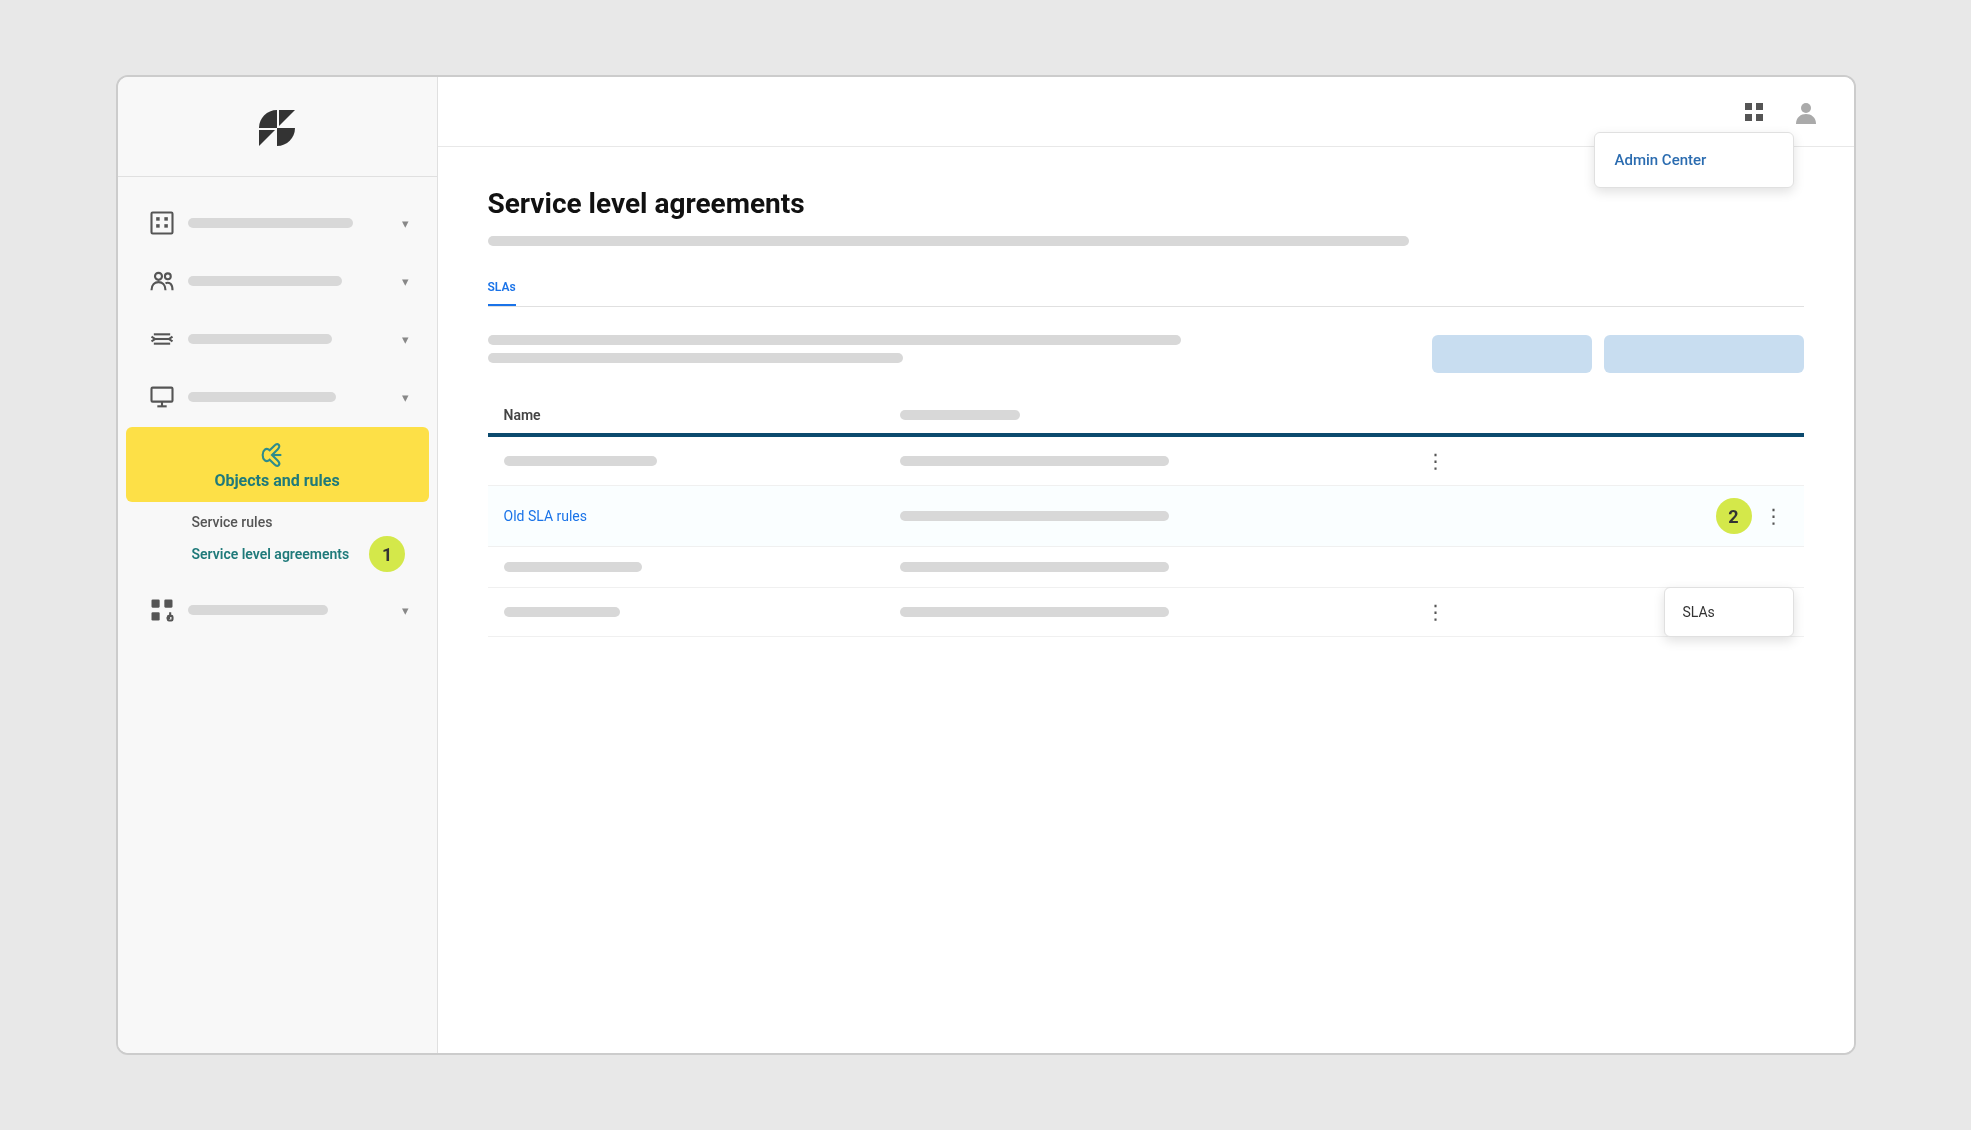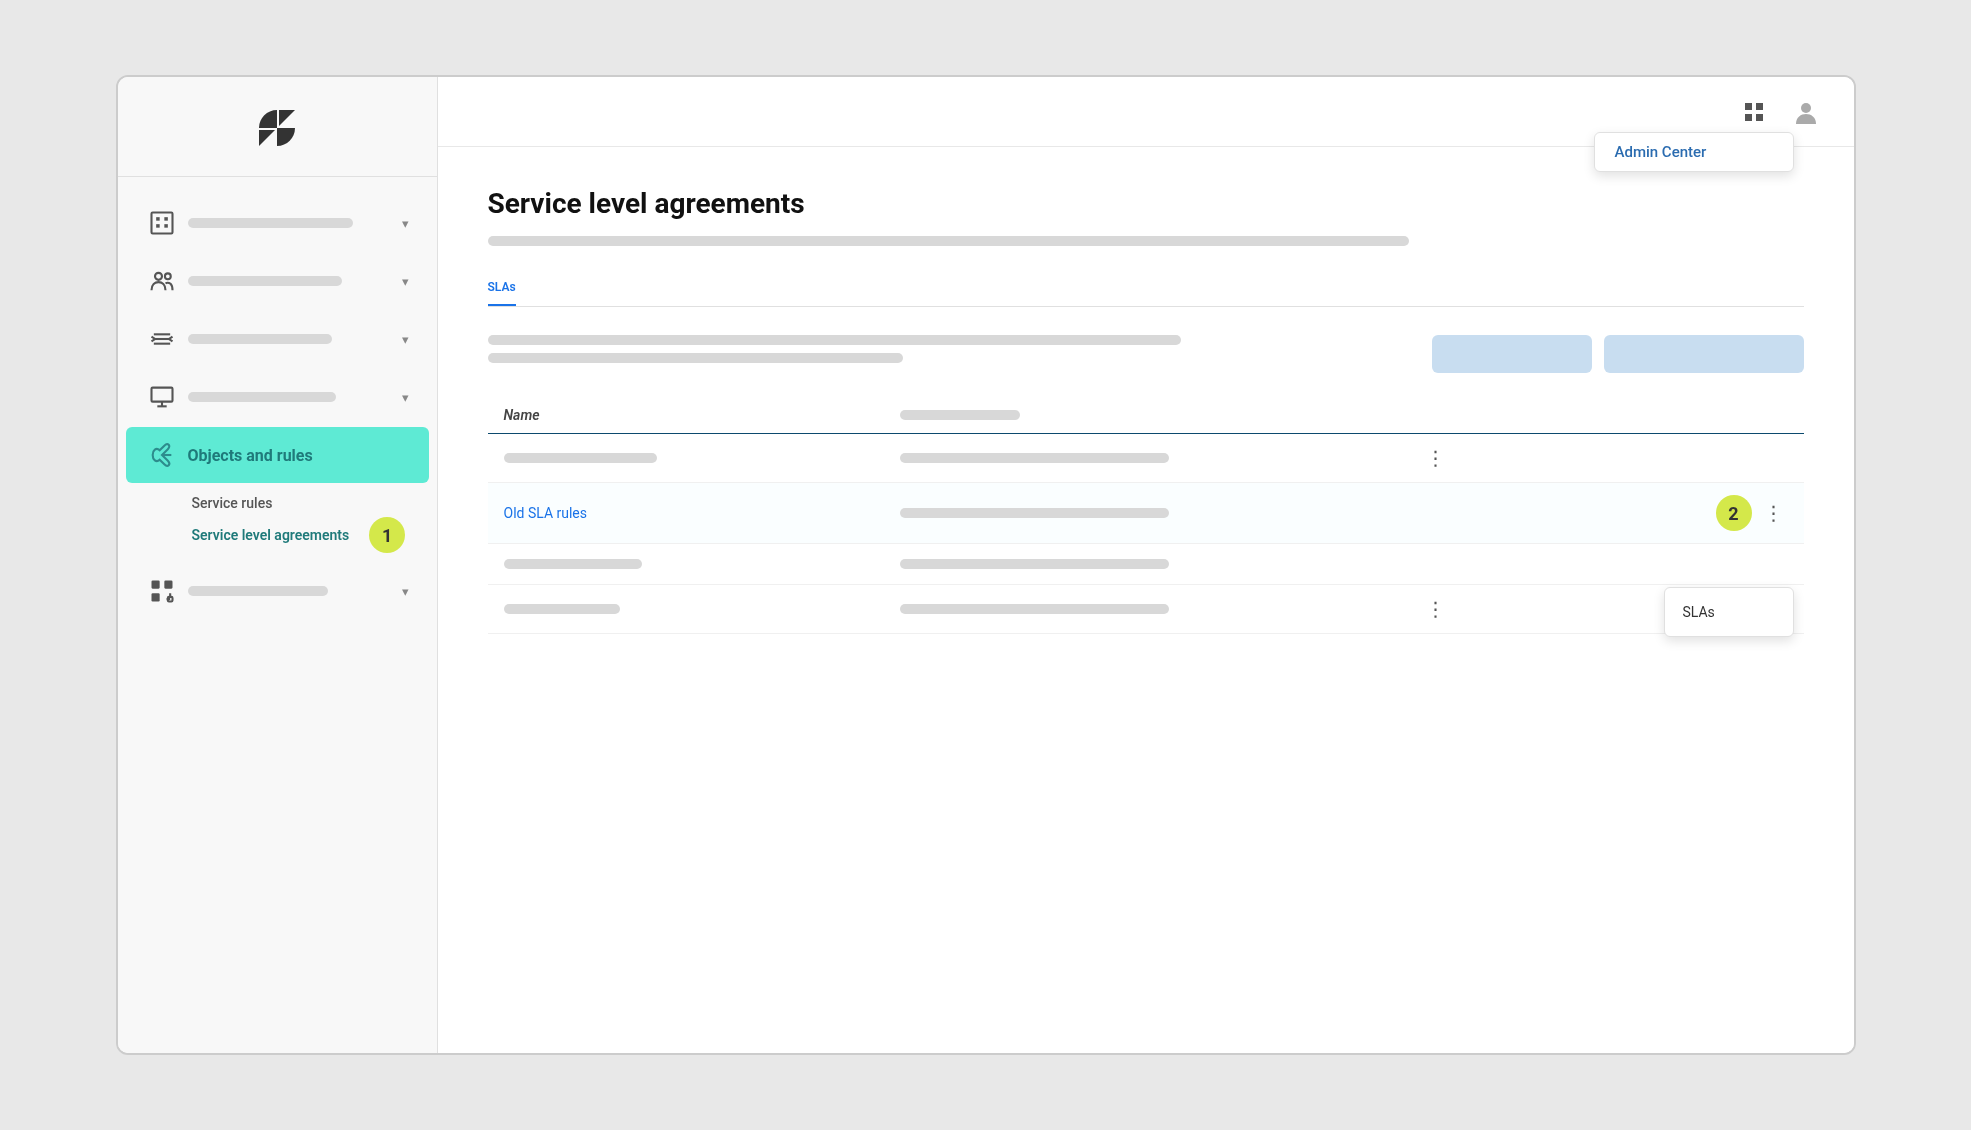--- a/index.html
+++ b/index.html
@@ -49,21 +49,21 @@
     }
     .nav-item {
       display: flex;
       align-items: center;
       padding: 12px 20px;
       cursor: pointer;
       border-radius: 6px;
       margin: 2px 8px;
       position: relative;
     }
-    .nav-item.active { background: #5eead4; }
+    .nav-item.active { background: #fde047; flex-direction: column; }
     .nav-icon {
       width: 32px;
       height: 32px;
       display: flex;
       align-items: center;
       justify-content: center;
       margin-right: 10px;
       flex-shrink: 0;
       color: #555;
     }
@@ -148,21 +148,21 @@
     }
     
     .admin-dropdown {
       position: absolute;
       top: 55px;
       right: 60px;
       background: #fff;
       border: 1px solid #e0e0e0;
       border-radius: 6px;
       box-shadow: 0 4px 12px rgba(0,0,0,0.12);
-      padding: 0 0;
+      padding: 8px 0;
       z-index: 100;
       min-width: 200px;
     }
     .admin-dropdown-item {
       padding: 10px 20px;
       font-size: 15px;
       color: #2b6cb0;
       cursor: pointer;
       font-weight: 500;
     }
@@ -231,21 +231,21 @@
     }
     .btn-placeholder-lg { width: 160px; }
     .btn-placeholder-xl { width: 200px; }
     .content-header-right {
       display: flex;
       gap: 12px;
       align-items: center;
     }
     
     .sla-table { width: 100%; border-collapse: collapse; }
-    .sla-table thead tr { border-bottom: 1px solid #0c4a6e; font-style: italic; }
+    .sla-table thead tr { border-bottom: 4px solid #0c4a6e; }
     .sla-table th {
       text-align: left;
       padding: 10px 16px;
       font-size: 14px;
       font-weight: 600;
       color: #444;
     }
     .sla-table td {
       padding: 12px 16px;
       border-bottom: 1px solid #f0f0f0;

